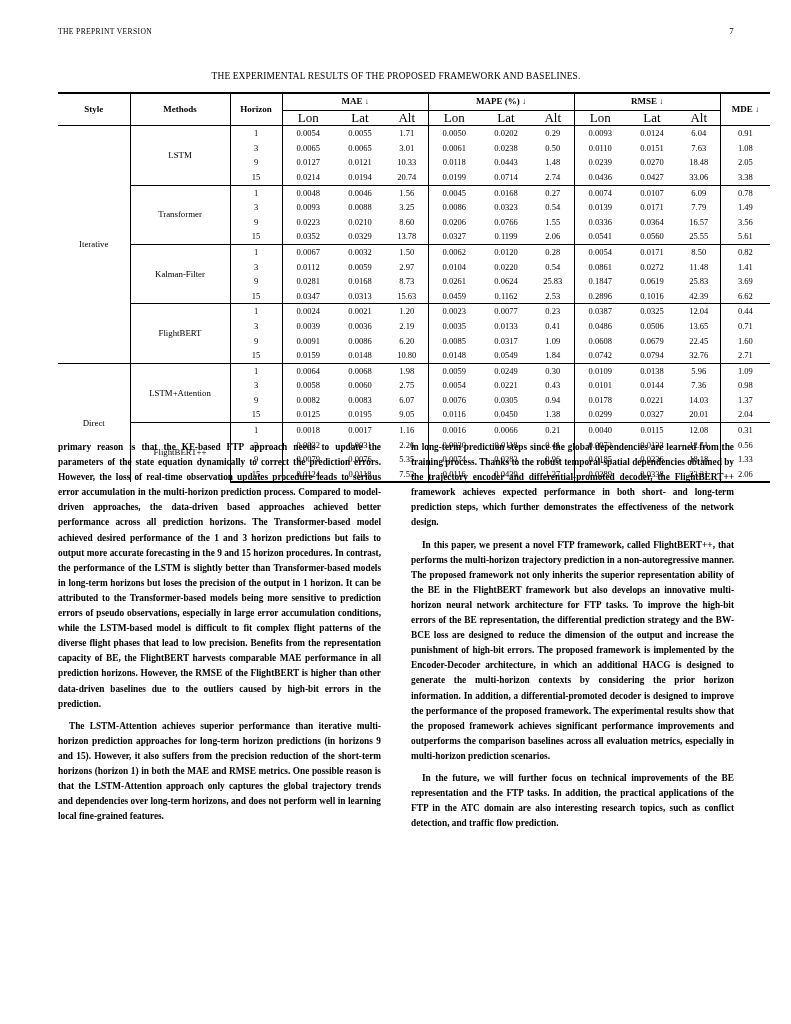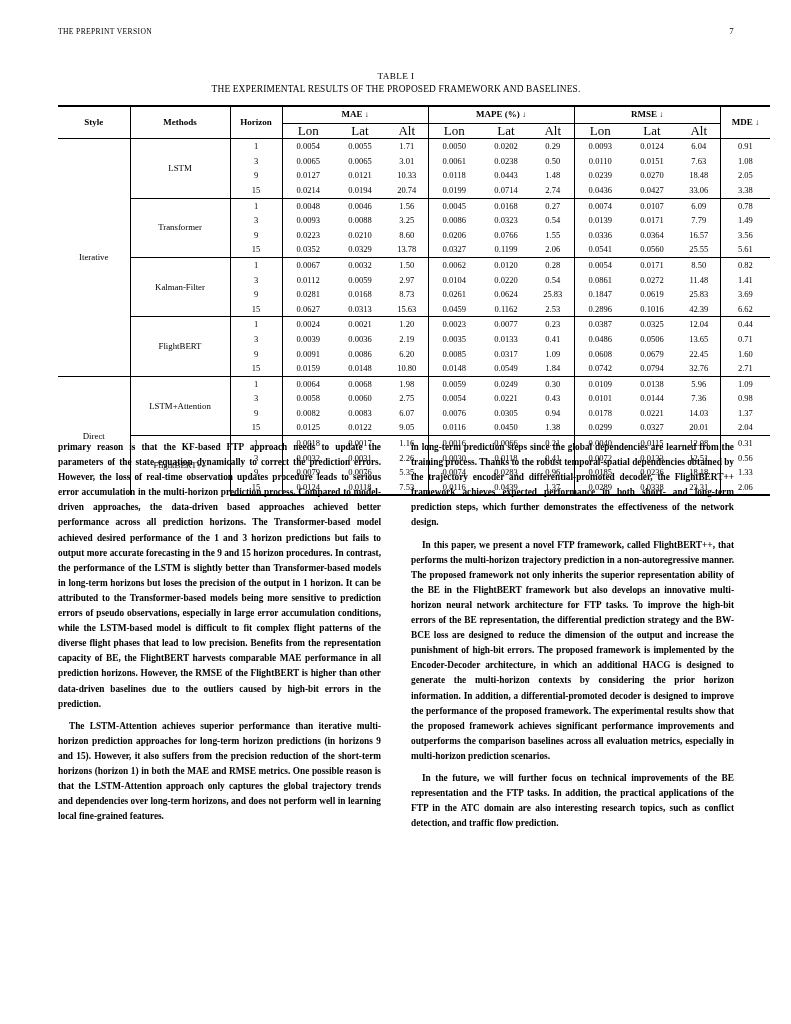--- a/index.html
+++ b/index.html
@@ -144,21 +144,20 @@
 
 <div class="page">
 
   <div class="runhead">
     <span class="left">THE PREPRINT VERSION</span>
     <span class="right">7</span>
   </div>
 
   <div class="table-block">
     <div class="tbl-caption">
-      <div class="cap-num">TABLE I</div>
       <div class="cap-txt">THE EXPERIMENTAL RESULTS OF THE PROPOSED FRAMEWORK AND BASELINES.</div>
     </div>
 
     <table class="results">
       <colgroup>
         <col style="width:72px">
         <col style="width:100px">
         <col style="width:52px">
         <col style="width:52px">
           <col style="width:52px">
@@ -336,21 +335,21 @@
             <td class="num">0.0261</td>
             <td class="num">0.0624</td>
             <td class="num vr">25.83</td>
             <td class="num">0.1847</td>
             <td class="num">0.0619</td>
             <td class="num vr">25.83</td>
             <td class="num">3.69</td>
           </tr>
           <tr>
             <td class="num vr">15</td>
-            <td class="num">0.0627</td>
+            <td class="num">0.0347</td>
             <td class="num">0.0313</td>
             <td class="num vr">15.63</td>
             <td class="num">0.0459</td>
             <td class="num">0.1162</td>
             <td class="num vr">2.53</td>
             <td class="num">0.2896</td>
             <td class="num">0.1016</td>
             <td class="num vr">42.39</td>
             <td class="num">6.62</td>
           </tr>
@@ -444,21 +443,21 @@
             <td class="num">0.0305</td>
             <td class="num vr b">0.94</td>
             <td class="num b">0.0178</td>
             <td class="num b">0.0221</td>
             <td class="num vr b">14.03</td>
             <td class="num">1.37</td>
           </tr>
           <tr>
             <td class="num vr">15</td>
             <td class="num">0.0125</td>
-            <td class="num">0.0122</td>
+            <td class="num">0.0195</td>
             <td class="num vr">9.05</td>
             <td class="num">0.0116</td>
             <td class="num">0.0450</td>
             <td class="num vr">1.38</td>
             <td class="num">0.0299</td>
             <td class="num b">0.0327</td>
             <td class="num vr b">20.01</td>
             <td class="num b">2.04</td>
           </tr>
           <tr class="ht">

